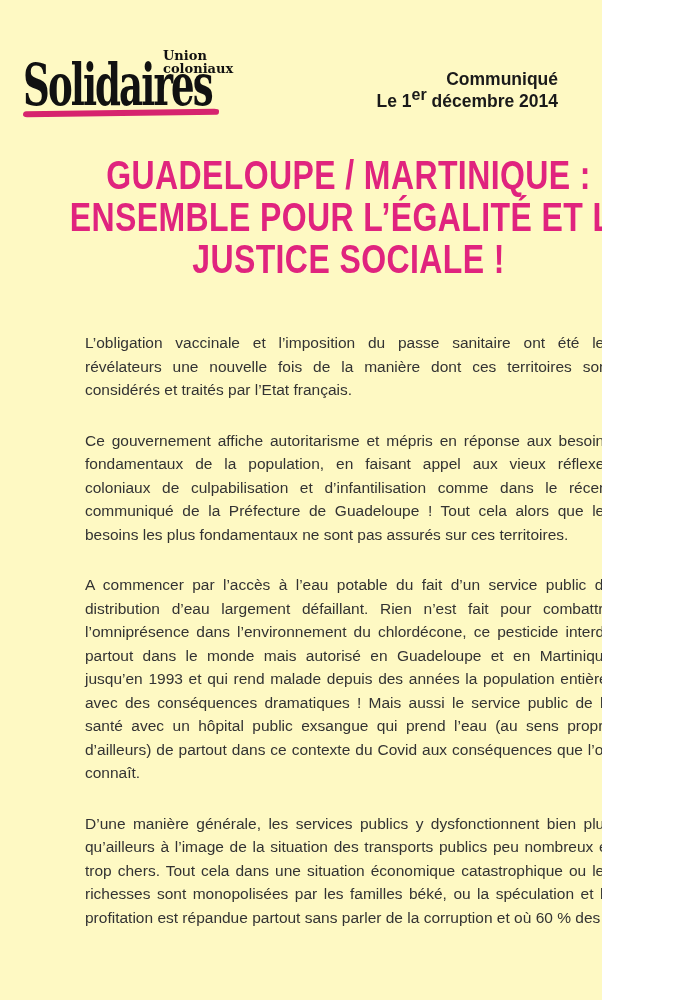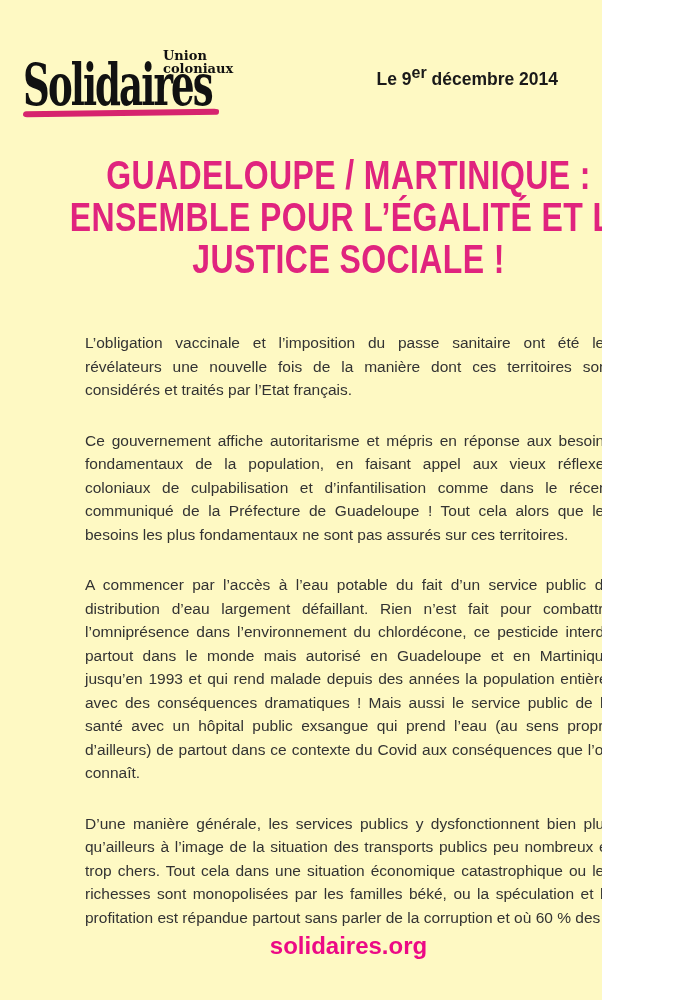--- a/index.html
+++ b/index.html
@@ -86,36 +86,34 @@
   <div class="logo-block">
     <div class="logo-tagline">
       <div>Union</div>
       <div>coloniaux</div>
     </div>
     <div class="logo-word">Solidaires</div>
     <div class="logo-underline"></div>
   </div>
 
   <div class="doc-meta">
-    <div><span>Le 9</span><sup>er</sup><span> décembre 2014</span></div>
+    <div>Communiqué</div>
+    <div><span>Le 1</span><sup>er</sup><span> décembre 2014</span></div>
   </div>
 
   <h1 class="doc-title">
     <div class="tl">Guadeloupe / Martinique :</div>
     <div class="tl">Ensemble pour l’égalité et la</div>
     <div class="tl">Justice sociale !</div>
   </h1>
 
   <div class="doc-body">
     <p><span>L’obligation vaccinale et l’imposition du passe sanitaire ont été les révélateurs une nouvelle fois de la manière dont ces territoires sont considérés et traités par l’Etat français.</span></p>
 
     <p><span class="b">Ce gouvernement affiche autoritarisme et mépris en réponse aux besoins fondamentaux de la population,</span><span> en faisant appel aux vieux réflexes coloniaux de culpabilisation et d’infantilisation comme dans le récent communiqué de la Préfecture de Guadeloupe ! </span><span class="b">Tout cela alors que les besoins les plus fondamentaux ne sont pas assurés sur ces territoires</span><span>.</span></p>
 
     <p><span>A commencer par </span><span class="b">l’accès à l’eau potable</span><span> du fait d’un service public de distribution d’eau largement défaillant. Rien n’est fait pour combattre l’omniprésence dans l’environnement du </span><span class="b">chlordécone,</span><span> ce pesticide interdit partout dans le monde mais autorisé en Guadeloupe et en Martinique jusqu’en 1993 et qui rend malade depuis des années la population entière, avec des conséquences dramatiques ! Mais aussi </span><span class="b">le service public de la santé</span><span> avec un hôpital public exsangue qui prend l’eau (au sens propre d’ailleurs) de partout dans ce contexte du Covid aux conséquences que l’on connaît.</span></p>
 
     <p><span>D’une manière générale, les services publics y dysfonctionnent bien plus qu’ailleurs à l’image de la situation </span><span class="b">des transports publics</span><span> peu nombreux et trop chers. </span><span class="b">Tout cela dans une situation économique catastrophique</span><span> ou les richesses sont monopolisées par les familles béké, ou la spéculation et la profitation est répandue partout sans parler de la corruption et où </span><span class="b">60 % des</span></p>
   </div>
 
-  <div class="doc-footer">
-    <a href="#" class="site-link">solidaires.org</a>
-  </div>
 
 </div>
 
 </body></html>

